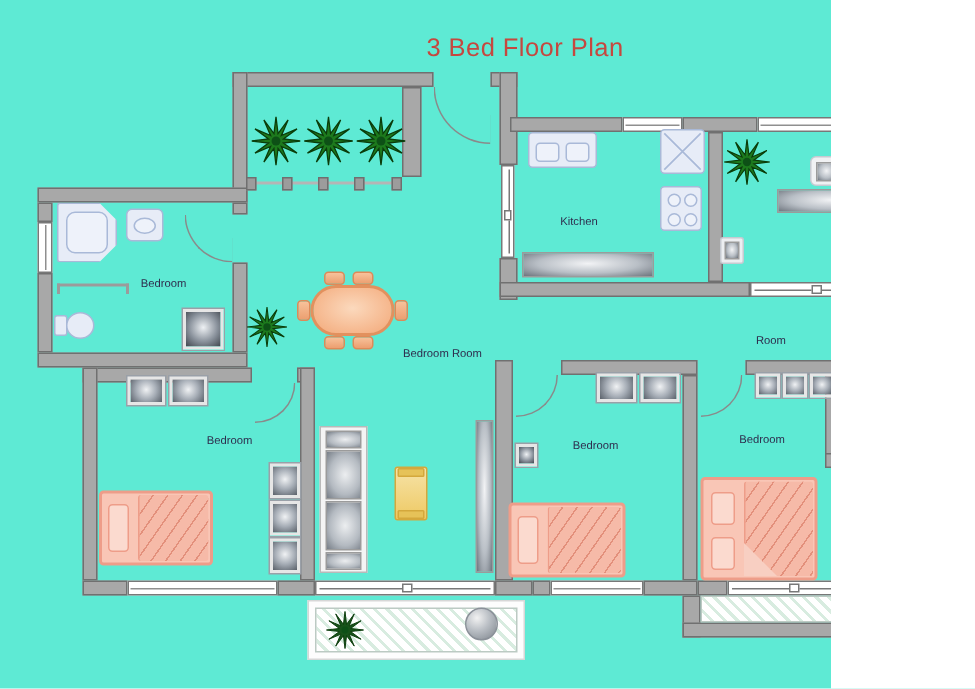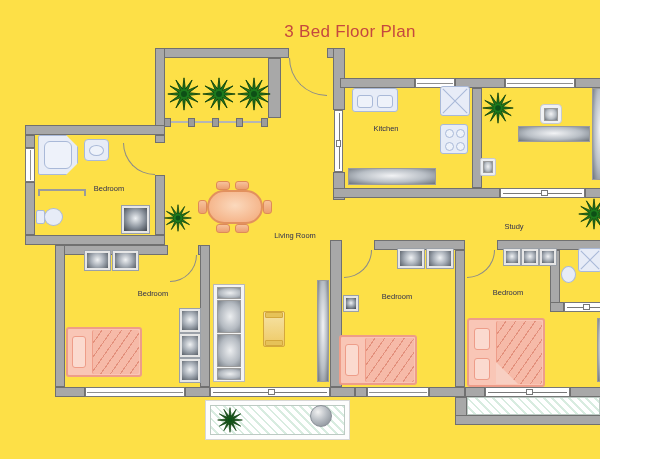--- a/index.html
+++ b/index.html
@@ -1,18 +1,18 @@
 <!DOCTYPE html>
 <html><head>
 <meta charset="utf-8">
 <style>
   * { box-sizing: border-box; margin: 0; padding: 0; }
   html,body { background:#ffffff; }
   body { font-family: "Liberation Sans", sans-serif; }
-  #canvas { position:relative; width:600px; height:459px; background:#fde047; overflow:hidden; }
+  #canvas { position:relative; width:554px; height:459px; background:#5eead4; overflow:hidden; }
 
   .abs { position:absolute; }
   .title { position:absolute; top:22px; left:100px; width:500px; text-align:center;
            font-size:17px; color:#c5483f; letter-spacing:.3px; }
 
   
   .wall { position:absolute; background:#a8a8a8; border:1px solid #707070; }
   .win-h, .win-v, .slider-h, .slider-v { position:absolute; background:#fff; border:1px solid #787878; }
   .win-h::before { content:""; position:absolute; left:1px; right:1px; top:50%; border-top:1px solid #8f8f8f; }
   .win-v::before { content:""; position:absolute; top:1px; bottom:1px; left:50%; border-left:1px solid #8f8f8f; }
@@ -179,38 +179,38 @@
         <path d="M2 2 L28 28 M28 2 L2 28" stroke="#a9b9d8" stroke-width="1.2" fill="none"></path>
       </svg>
   </div>
   <div class="furn-blue" style="left:440px;top:124px;width:28px;height:30px">
     <div class="circ" style="left:4px;top:4px;width:9px;height:9px"></div>
     <div class="circ" style="left:15px;top:4px;width:9px;height:9px"></div>
     <div class="circ" style="left:4px;top:17px;width:9px;height:9px"></div>
     <div class="circ" style="left:15px;top:17px;width:9px;height:9px"></div>
   </div>
   <div class="grad" style="left:348px;top:168px;width:88px;height:17px"></div>
-  <div class="lbl" style="left:358px;top:124px;width:56px">Kitchen</div>
+  <div class="lbl" style="left:358px;top:143px;width:56px">Kitchen</div>
 
   <svg class="plant" viewBox="0 0 40 40" style="left:482px;top:92px;width:32px;height:32px">
       <use href="#plant-star"></use>
     </svg>
   <div class="abs" style="left:540px;top:104px;width:22px;height:20px;background:#f0f1f3;border:1px solid #c6cad1;border-radius:4px">
     <div class="grad" style="left:3px;top:3px;width:14px;height:13px"></div>
   </div>
   <div class="grad" style="left:518px;top:126px;width:72px;height:16px"></div>
   <div class="grad" style="left:592px;top:88px;width:16px;height:92px"></div>
   <div class="abs" style="left:480px;top:158px;width:16px;height:18px;background:#eceef1;border:1px solid #c6cad1;border-radius:2px">
     <div class="grad" style="left:2px;top:2px;width:10px;height:12px"></div>
   </div>
 
   <svg class="plant" viewBox="0 0 40 40" style="left:578px;top:198px;width:32px;height:32px">
       <use href="#plant-star"></use>
     </svg>
-  <div class="lbl" style="left:486px;top:222px;width:56px">Study</div>
+  <div class="lbl" style="left:486px;top:222px;width:56px">Room</div>
 
   <svg class="plant" viewBox="0 0 40 40" style="left:167px;top:77px;width:34px;height:34px">
       <use href="#plant-star"></use>
     </svg>
   <svg class="plant" viewBox="0 0 40 40" style="left:202px;top:77px;width:34px;height:34px">
       <use href="#plant-star"></use>
     </svg>
   <svg class="plant" viewBox="0 0 40 40" style="left:237px;top:77px;width:34px;height:34px">
       <use href="#plant-star"></use>
     </svg>
@@ -227,21 +227,21 @@
   <div class="dtable" style="left:207px;top:190px;width:56px;height:34px"></div>
 
   <div class="sofa" style="left:213px;top:284px;width:32px;height:98px">
     <div class="cushion" style="top:2px;height:12px"></div>
     <div class="cushion" style="top:15px;height:33px"></div>
     <div class="cushion" style="top:49px;height:33px"></div>
     <div class="cushion" style="top:83px;height:12px"></div>
   </div>
   <div class="ctable" style="left:263px;top:311px;width:22px;height:36px"></div>
   <div class="grad" style="left:317px;top:280px;width:12px;height:102px"></div>
-  <div class="lbl" style="left:263px;top:231px;width:64px">Living Room</div>
+  <div class="lbl" style="left:263px;top:231px;width:64px">Bedroom Room</div>
 
   <div class="unit" style="left:85px;top:251px;width:25px;height:19px"></div>
   <div class="unit" style="left:113px;top:251px;width:25px;height:19px"></div>
   <div class="unit" style="left:180px;top:309px;width:20px;height:23px"></div>
   <div class="unit" style="left:180px;top:334px;width:20px;height:23px"></div>
   <div class="unit" style="left:180px;top:359px;width:20px;height:23px"></div>
   <div class="bed" style="left:66px;top:327px;width:76px;height:50px">
     <div class="pillow" style="left:4px;top:7px;width:14px;height:32px"></div>
     <div class="blanket" style="left:24px;top:1px;right:1px;bottom:1px"></div>
   </div>

